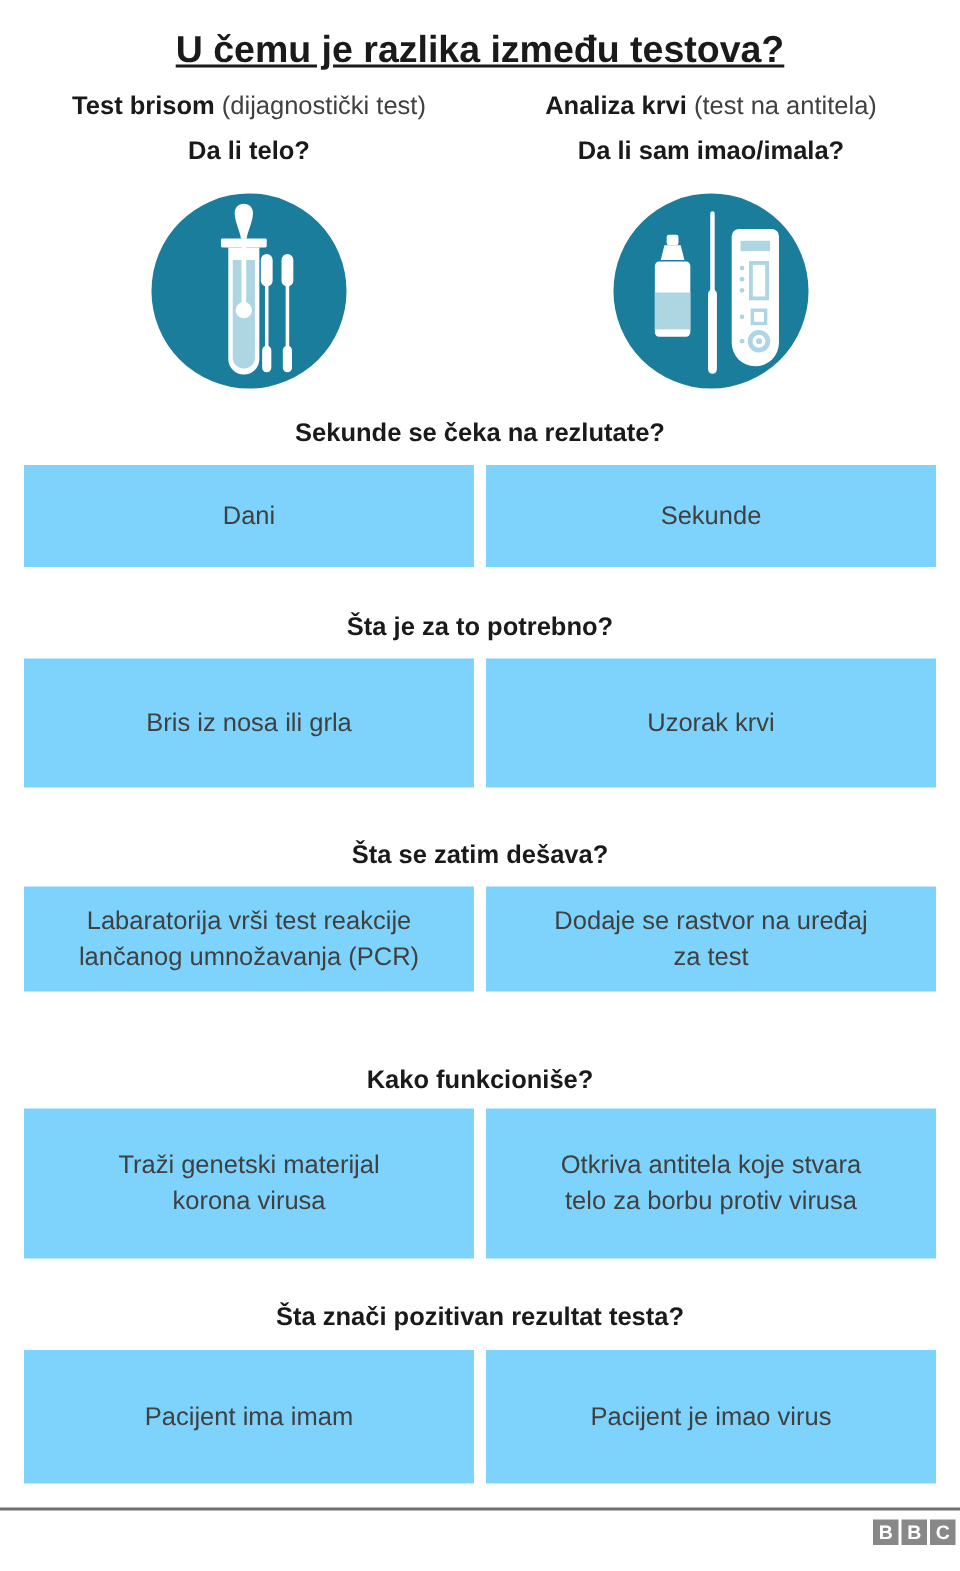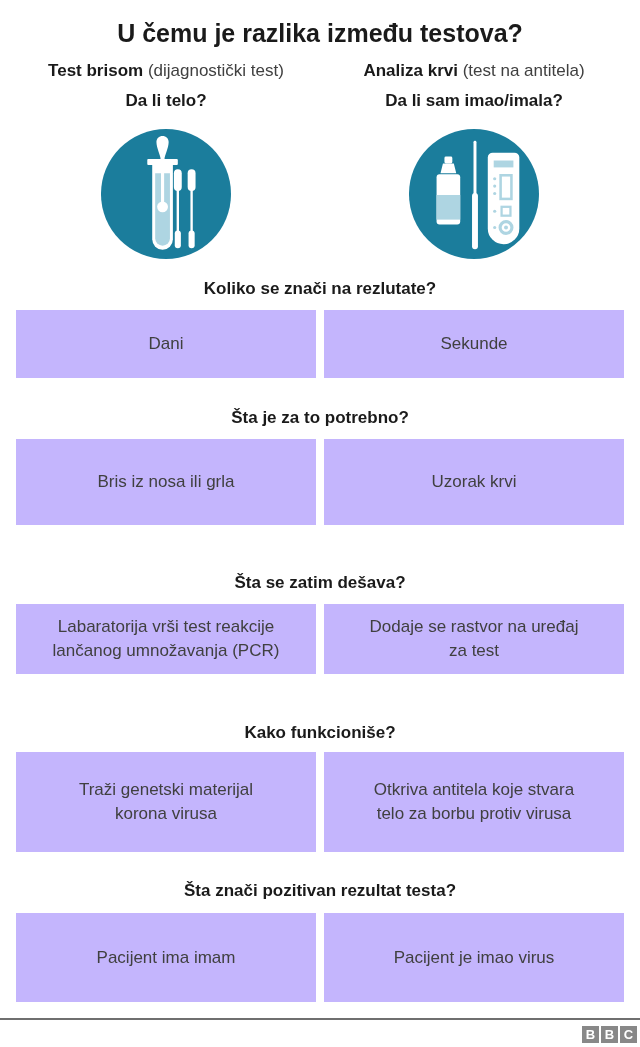--- a/index.html
+++ b/index.html
@@ -9,20 +9,21 @@
     color: #404040;
     overflow: hidden;
   }
   .page { width: 640px; height: 1047px; position: relative; }
 
   .title {
     margin: 0; padding: 18px 0 0 0;
     text-align: center;
     font-size: 25px; line-height: 30px; font-weight: bold;
     color: #1a1a1a;
+    text-decoration: underline;
   }
 
   .cols { display: flex; gap: 8px; padding: 0 16px; }
   .col { flex: 1; text-align: center; }
 
   .col-headers { margin-top: 12px; }
   .col-header { font-size: 17px; line-height: 22px; color: #404040; }
   .col-header b { color: #1a1a1a; }
 
   .col-questions { margin-top: 8px; }
@@ -31,32 +32,32 @@
   .icons-row { margin-top: 16px; }
   .icon-wrap { display: flex; justify-content: center; }
   .icon-circle { width: 132px; height: 132px; display: block; }
 
   .section-q {
     margin: 0; text-align: center;
     font-size: 17px; line-height: 22px; font-weight: bold; color: #1a1a1a;
   }
   .boxes { display: flex; gap: 8px; padding: 0 16px; }
   .box {
-    flex: 1; background: #c4b5fd;
+    flex: 1; background: #7dd3fc;
     display: flex; align-items: center; justify-content: center;
     text-align: center; font-size: 17px; line-height: 24px; color: #404040;
     padding: 0 18px; box-sizing: border-box;
     white-space: pre-line;
   }
 
   .sec1 .section-q { margin-top: 18px; margin-bottom: 10px; }
   .sec1 .box { height: 68px; }
   .sec2 .section-q { margin-top: 29px; margin-bottom: 10px; }
   .sec2 .box { height: 86px; }
-  .sec3 .section-q { margin-top: 47px; margin-bottom: 10px; }
+  .sec3 .section-q { margin-top: 34px; margin-bottom: 10px; }
   .sec3 .box { height: 70px; }
   .sec4 .section-q { margin-top: 48px; margin-bottom: 8px; }
   .sec4 .box { height: 100px; }
   .sec5 .section-q { margin-top: 28px; margin-bottom: 11px; }
   .sec5 .box { height: 89px; }
 
   .divider { margin-top: 16px; height: 2px; background: #6f6f6f; width: 640px; }
   .logo-row { display: flex; justify-content: flex-end; gap: 2px; padding: 6px 3px 0 0; }
   .logo-block {
     width: 17px; height: 17px; background: #888888;
@@ -127,21 +128,21 @@
         <rect x="95" y="80" width="9" height="9" fill="none" stroke="#aed5e2" stroke-width="2.3"></rect>
         <circle cx="88" cy="84.5" r="1.6" fill="#aed5e2"></circle>
         <circle cx="99.5" cy="101" r="6" fill="none" stroke="#aed5e2" stroke-width="3.2"></circle>
         <circle cx="99.5" cy="101" r="2" fill="#aed5e2"></circle>
         <circle cx="88" cy="101" r="1.6" fill="#aed5e2"></circle>
       </svg>
     </div>
   </div>
 
   <div class="section sec1">
-    <h2 class="section-q">Koliko se znači na rezlutate?</h2>
+    <h2 class="section-q">Sekunde se čeka na rezlutate?</h2>
     <div class="boxes">
       <div class="box">Dani</div>
       <div class="box">Sekunde</div>
     </div>
   </div>
 
   <div class="section sec2">
     <h2 class="section-q">Šta je za to potrebno?</h2>
     <div class="boxes">
       <div class="box">Bris iz nosa ili grla</div>

